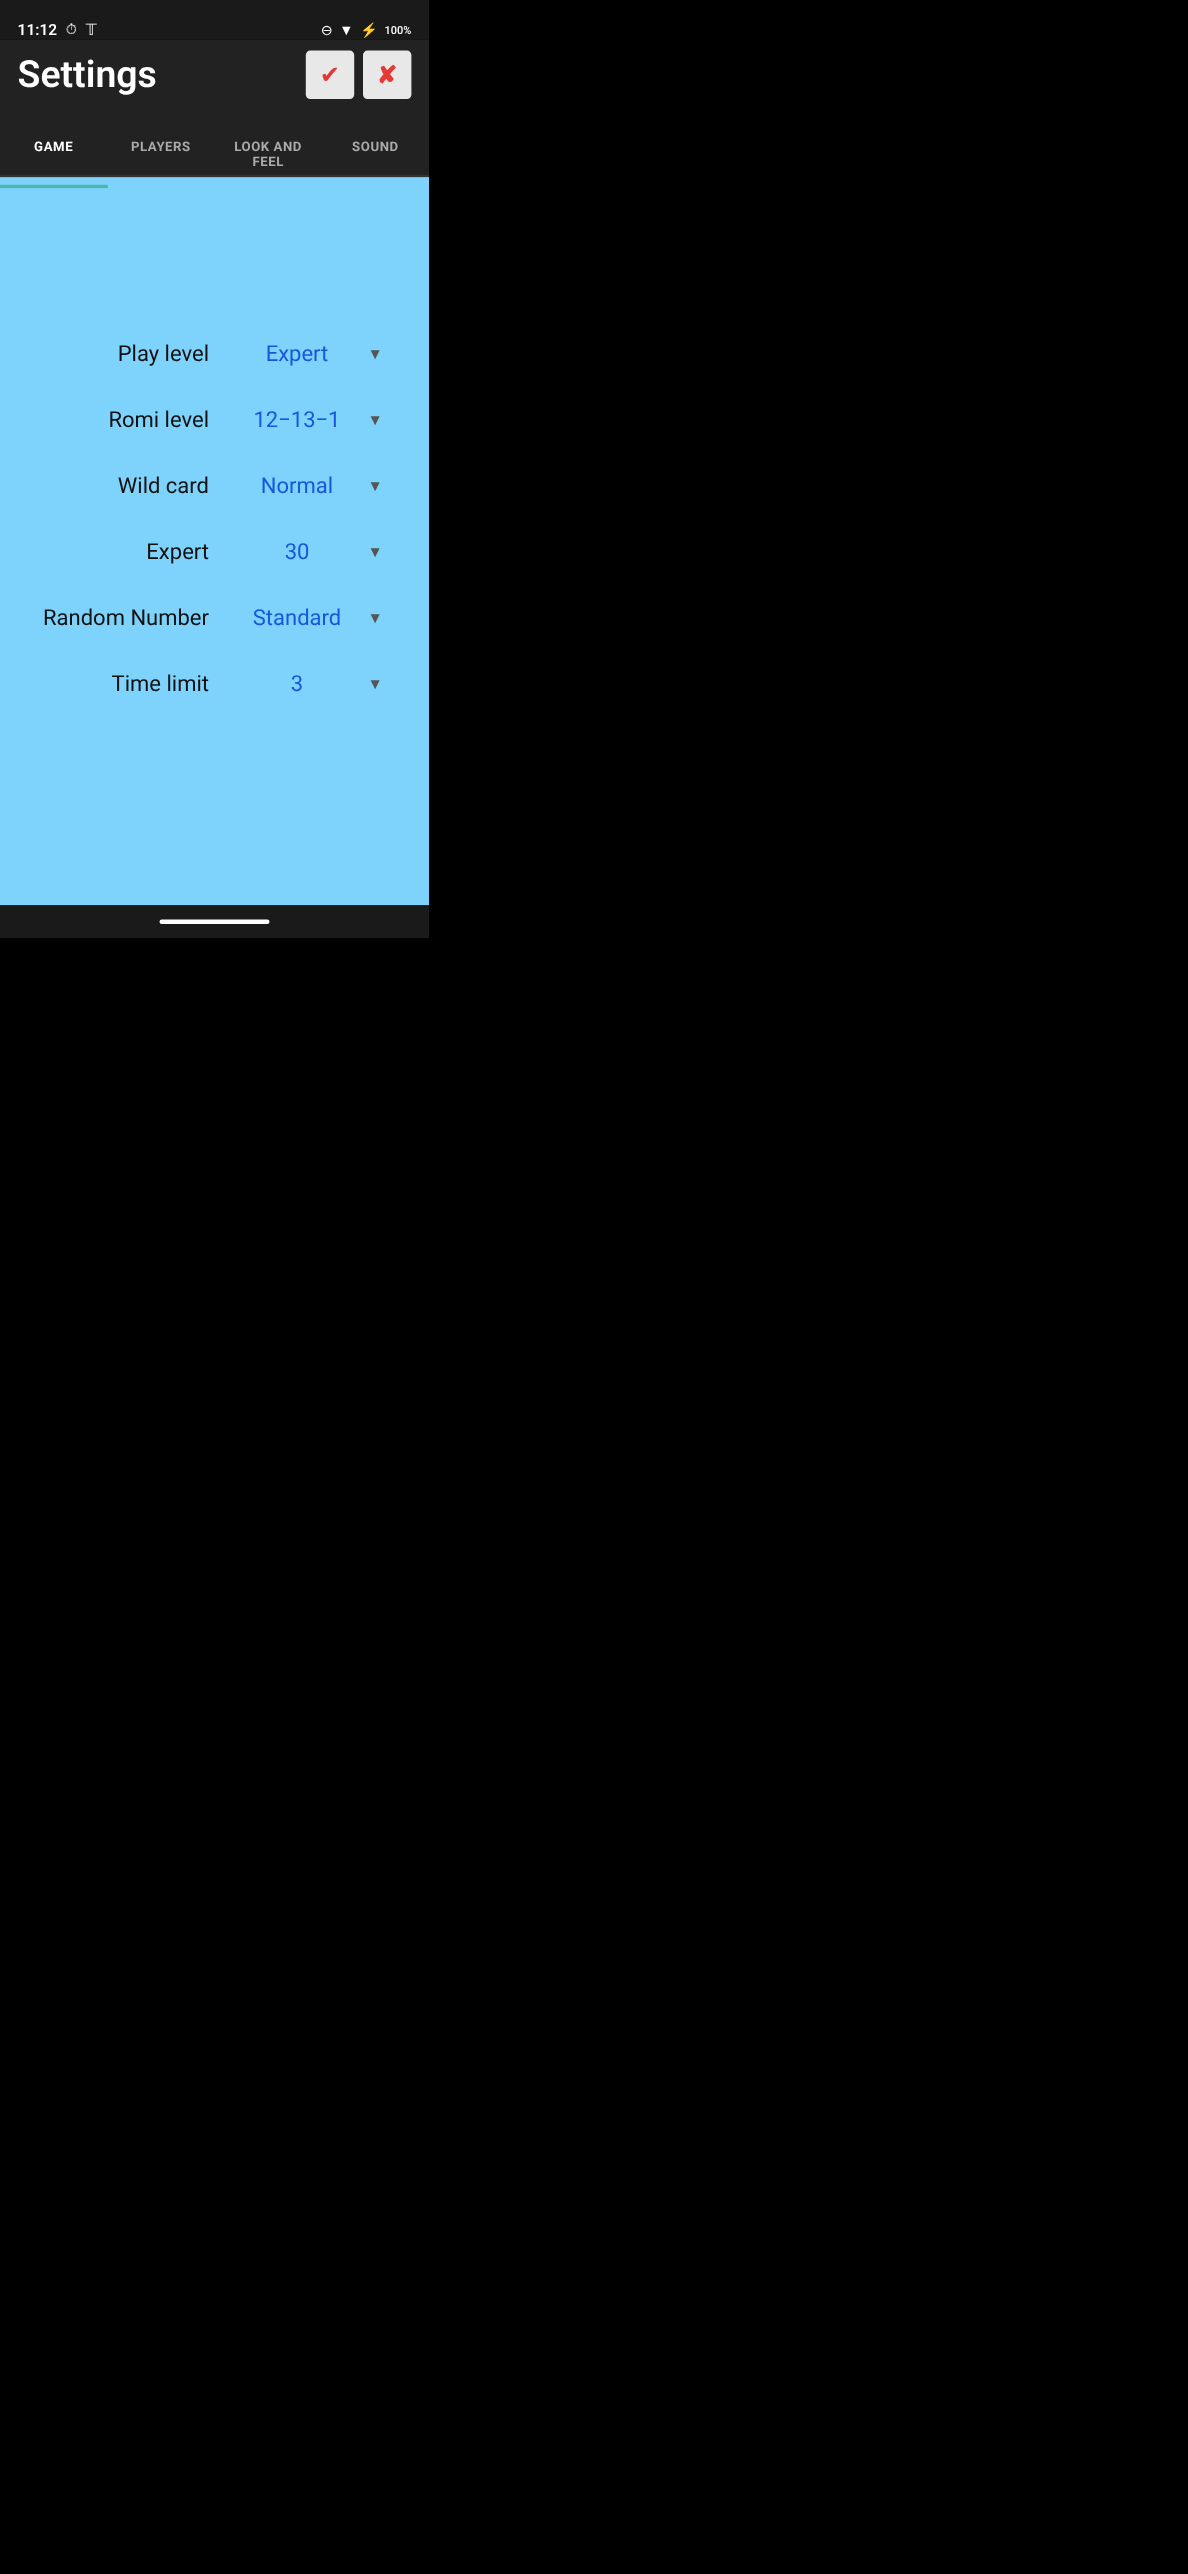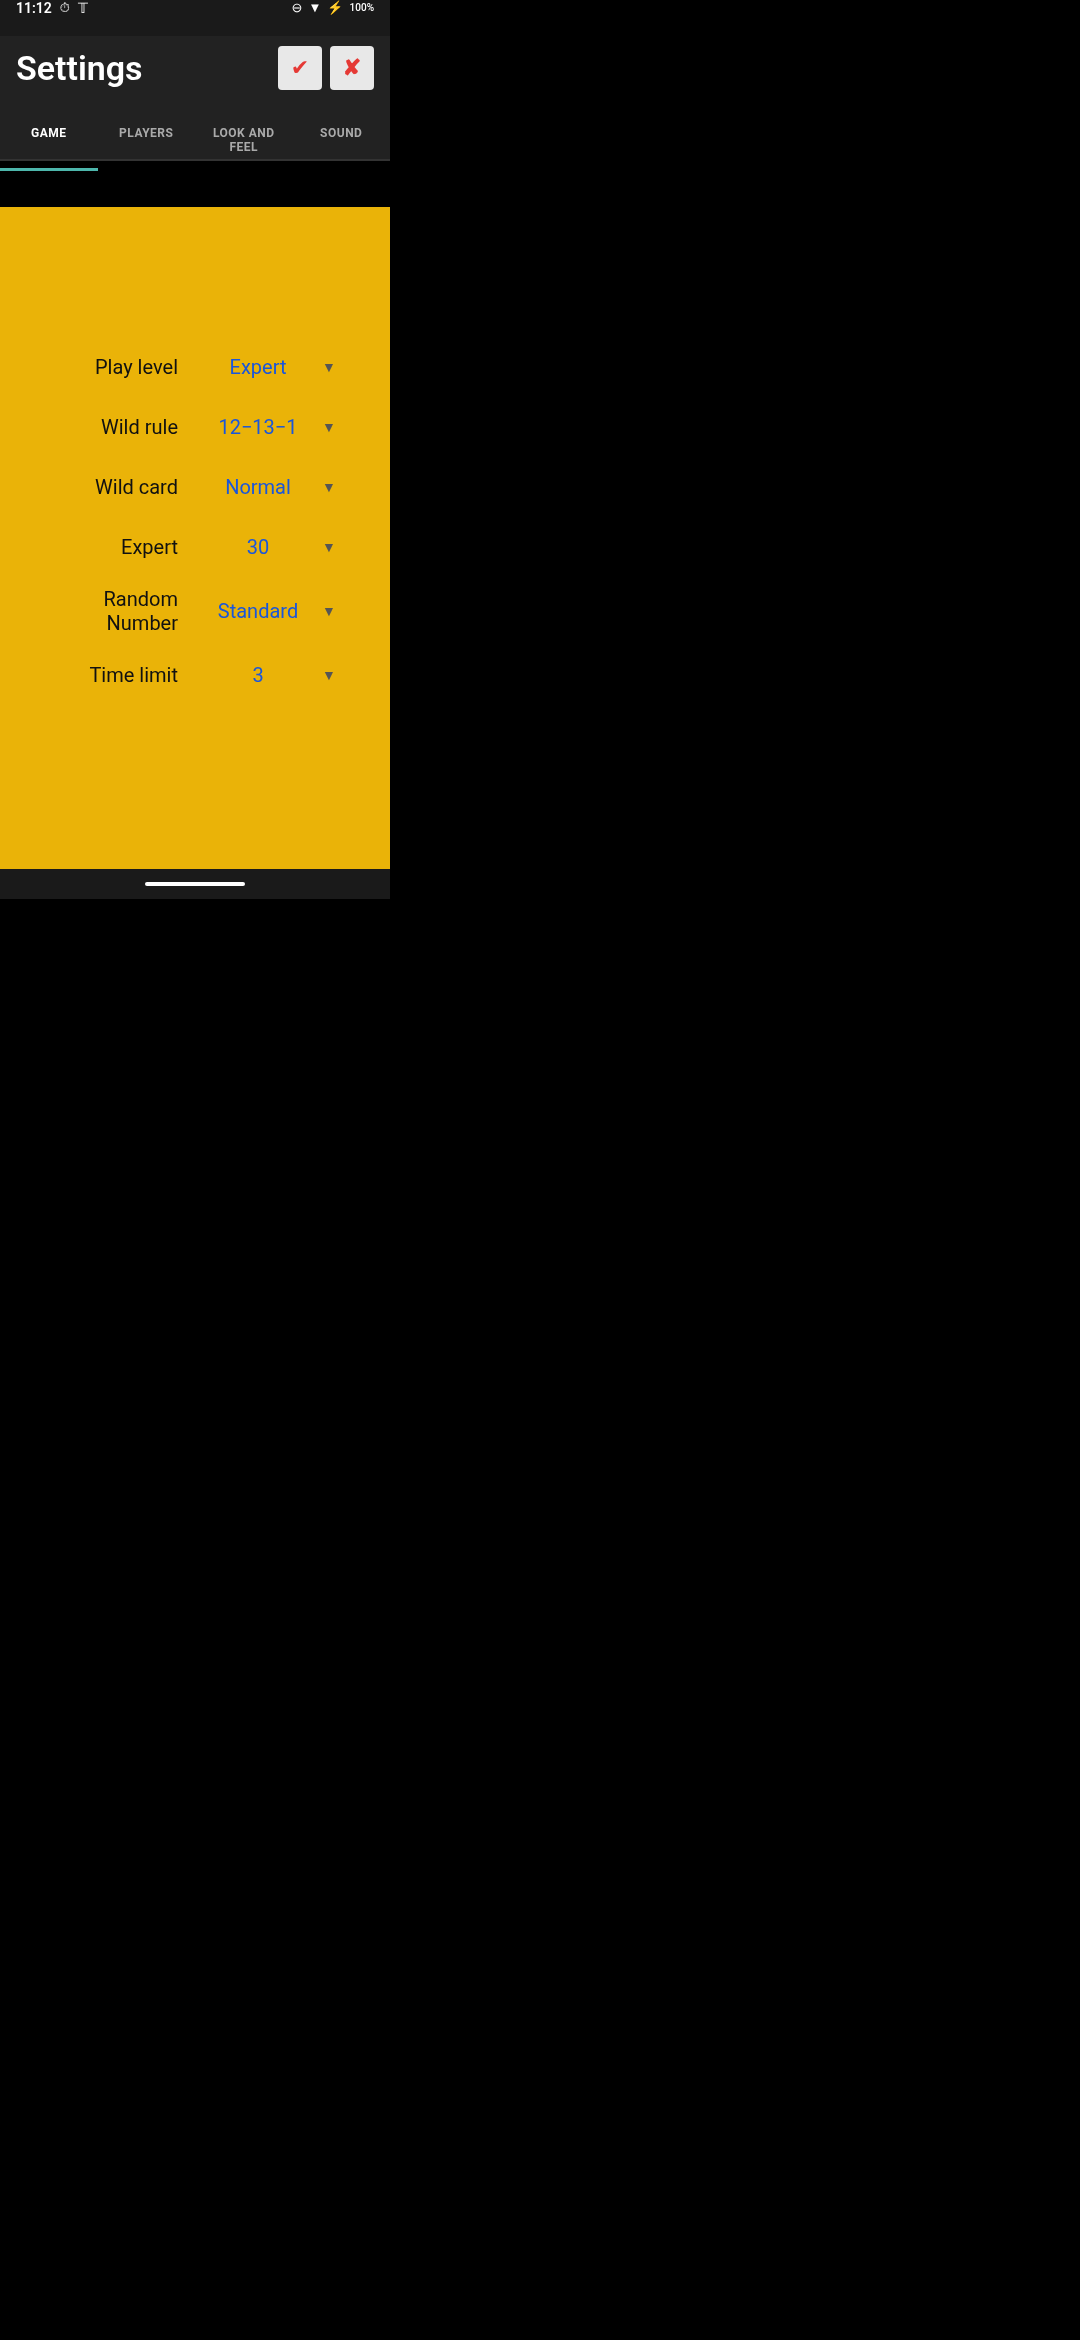--- a/index.html
+++ b/index.html
@@ -15,21 +15,21 @@
       background: #000;
       font-family: 'Roboto', Arial, sans-serif;
       overflow-x: hidden;
     }
 
     
     .status-bar {
       background: #1a1a1a;
       height: 36px;
       display: flex;
-      align-items: flex-start;
+      align-items: flex-end;
       justify-content: space-between;
       padding: 0 16px;
       color: white;
       font-size: 13px;
       font-weight: 500;
     }
 
     .status-left {
       display: flex;
       align-items: center;
@@ -112,24 +112,23 @@
       top: 12px;
     }
 
     .tab-item.active {
       color: white;
       border-bottom: 3px solid #4db6ac;
     }
 
     
     .main-content {
-      background: #eab308;
+      background: #7dd3fc;
       min-height: calc(844px - 36px - 64px - 52px - 30px);
-      padding: 20px 12px;
-      margin-top: 46px;
+      padding: 20px 0;
     }
 
     
     .settings-form {
       margin-top: 120px;
       padding: 0 20px;
     }
 
     .setting-row {
       display: flex;
@@ -263,21 +262,21 @@
 
     <div class="setting-row">
       <span class="setting-label">Play level</span>
       <div class="setting-control">
         <span class="dropdown-value">Expert</span>
         <span class="dropdown-arrow">▼</span>
       </div>
     </div>
 
     <div class="setting-row">
-      <span class="setting-label">Wild rule</span>
+      <span class="setting-label">Romi level</span>
       <div class="setting-control">
         <span class="dropdown-value">12−13−1</span>
         <span class="dropdown-arrow">▼</span>
       </div>
     </div>
 
     <div class="setting-row">
       <span class="setting-label">Wild card</span>
       <div class="setting-control">
         <span class="dropdown-value">Normal</span>

